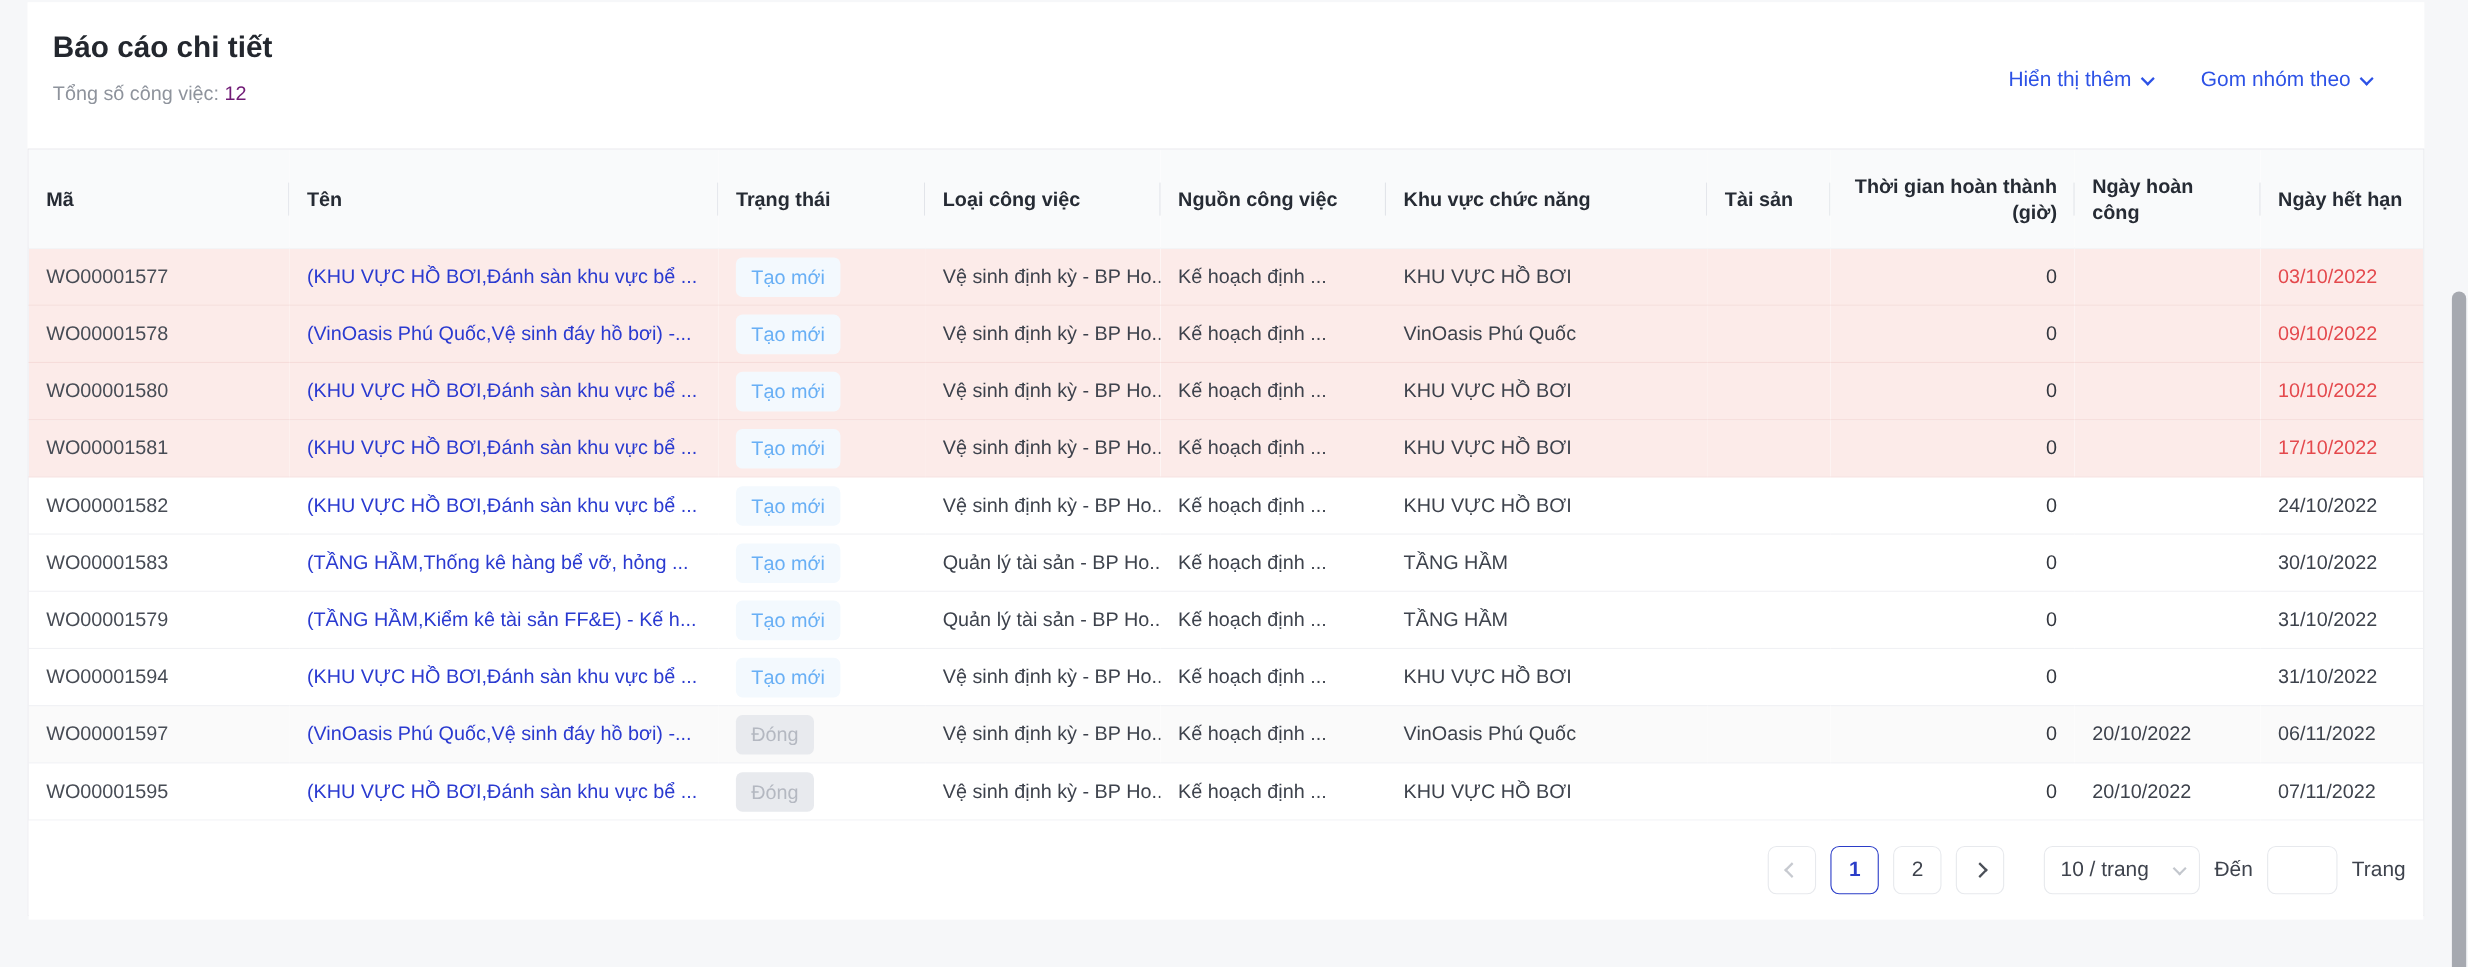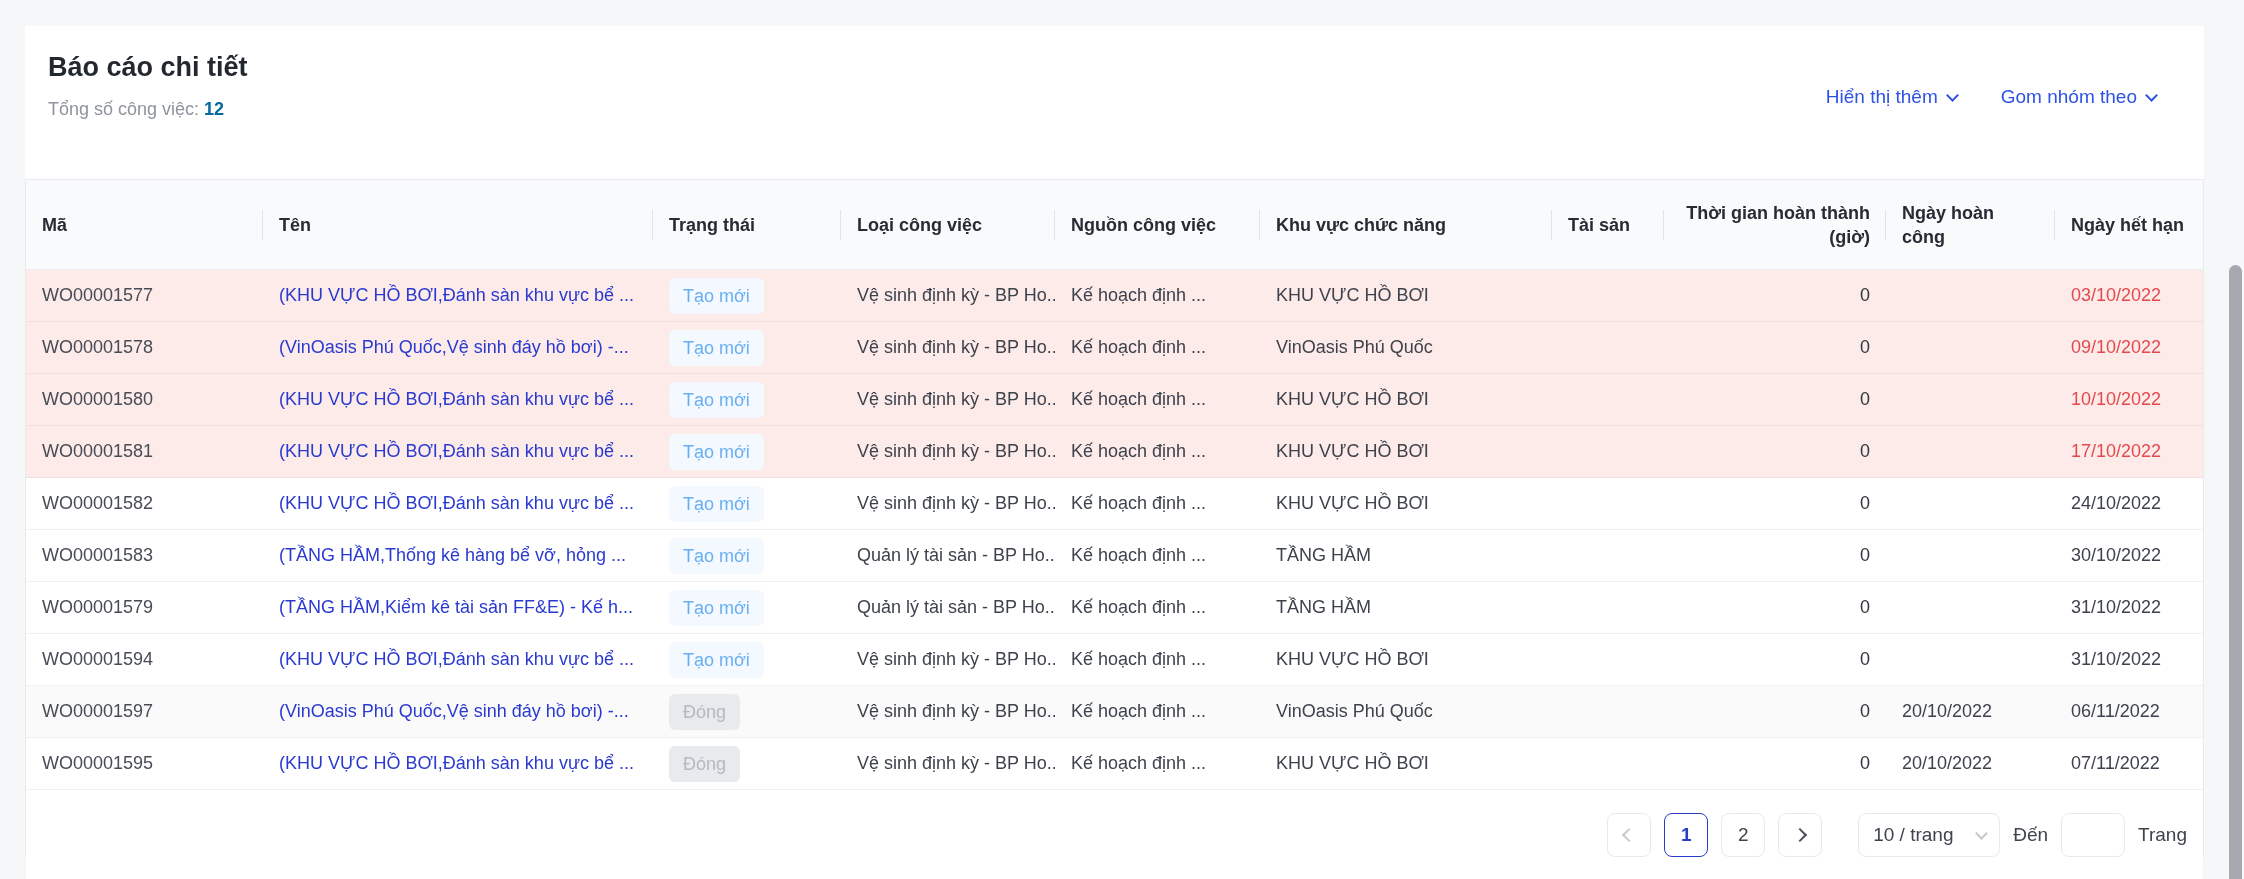--- a/index.html
+++ b/index.html
@@ -4,42 +4,41 @@
 <style>
   html,body { margin:0; padding:0; }
   body {
     width:2244px; height:879px;
     background:#f6f7f9;
     font-family:"Liberation Sans","DejaVu Sans",sans-serif;
     position:relative; overflow:hidden;
     color:#3d424c;
   }
   .card {
-    position:absolute; left:25px; top:26px;
+    position:absolute; left:25px; top:2px;
     width:2179px; height:831px;
     background:#ffffff;
   }
   .card-head { display:flex; justify-content:space-between; }
   .head-left { padding:24px 0 0 23px; }
   .page-title { font-size:27px; font-weight:700; color:#23272e; line-height:34px; }
   .page-subtitle { margin-top:15px; font-size:18px; color:#8e939c; }
-  .page-subtitle b { color:#0369a1; font-weight:700; }
+  .page-subtitle b { color:#701a75; font-weight:400; }
   .head-actions { display:flex; gap:44px; padding:48px 48px 0 0; font-size:19px; }
   .link-btn { color:var(--accent-link); display:flex; align-items:center; gap:10px; cursor:pointer; white-space:nowrap; }
 
   .chev { display:inline-block; width:10px; height:10px; box-sizing:border-box; }
   .chev.left  { border-left:2px solid currentColor; border-bottom:2px solid currentColor; transform:rotate(45deg); }
   .chev.right { border-right:2px solid currentColor; border-top:2px solid currentColor; transform:rotate(45deg); }
   .chev.down  { width:9px; height:9px; border-right:2px solid currentColor; border-bottom:2px solid currentColor; transform:rotate(45deg); margin-top:-4px; }
 
   .table-box {
     position:absolute; left:0; top:133px; right:0; bottom:0;
     border:1px solid #e9eaee; box-sizing:border-box;
     background:#fff;
-    margin-top:20px;
   }
   table { width:100%; border-collapse:collapse; table-layout:fixed; }
   col.c0{width:237px} col.c1{width:390px} col.c2{width:188px} col.c3{width:214px}
   col.c4{width:205px} col.c5{width:292px} col.c6{width:112px} col.c7{width:222px}
   col.c8{width:169px} col.c9{width:148px}
   thead th {
     height:89px; background:#f9fafb;
     font-size:18px; font-weight:700; color:#262b34;
     text-align:left; padding:0 16px; vertical-align:middle;
     position:relative; border-bottom:1px solid #ebedf0;

